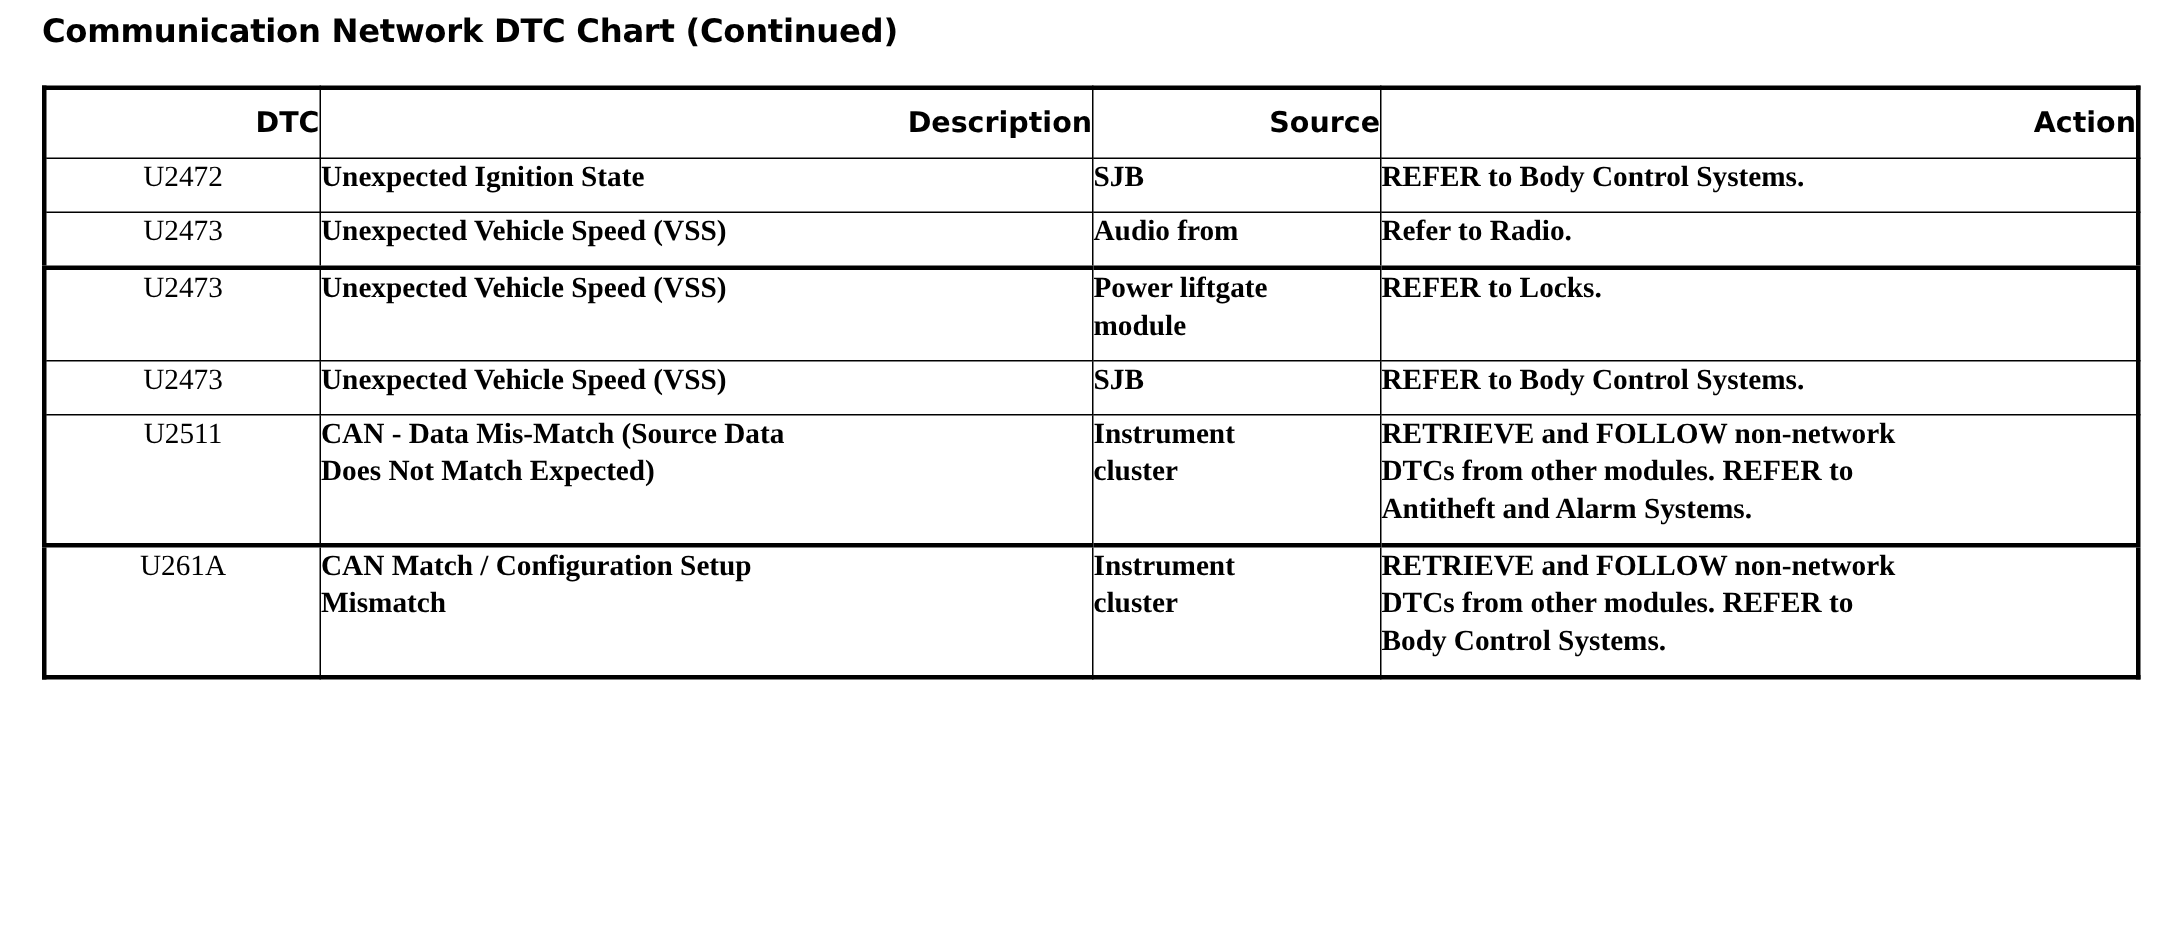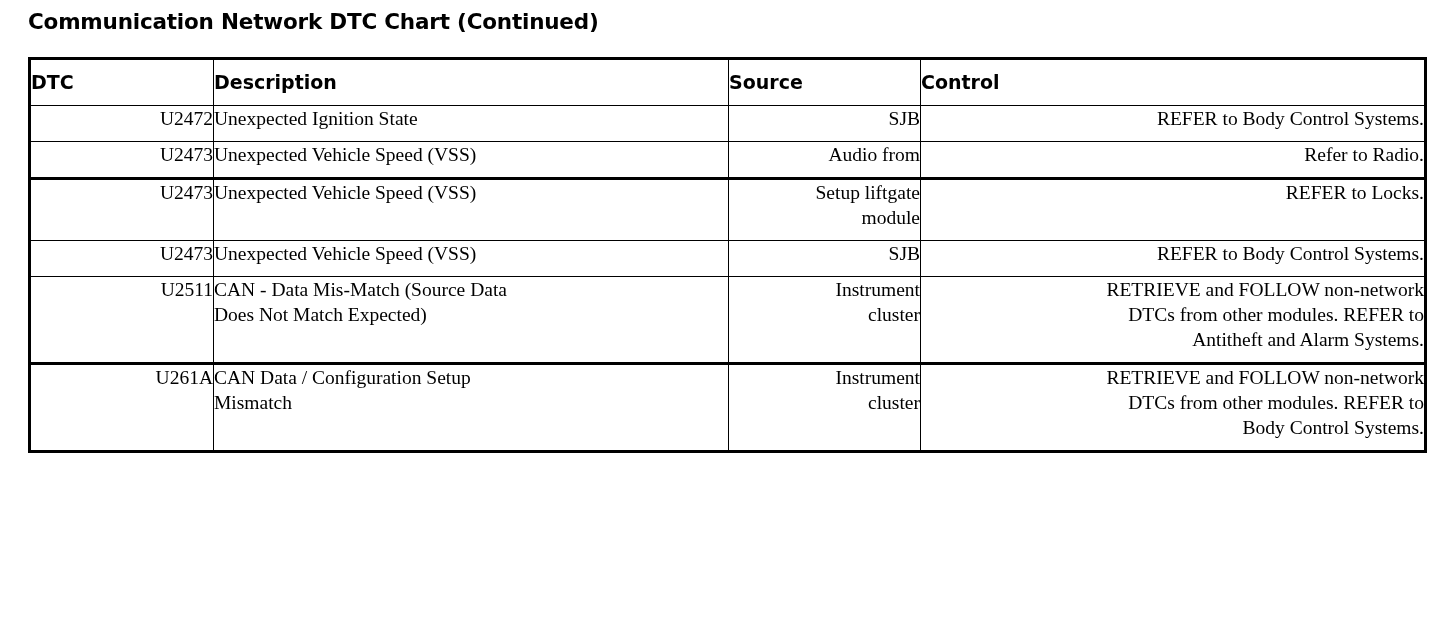--- a/index.html
+++ b/index.html
@@ -57,84 +57,84 @@
   
   .col-dtc     { width: 184px; }
   .col-desc    { width: 515px; }
   .col-source  { width: 192px; }
   .col-action  { width: 505px; }
 
   thead th {
     font-family: "DejaVu Sans", "Liberation Sans", sans-serif;
     font-weight: bold;
     font-size: 19px;
-    text-align: left;
+    text-align: right;
     height: 45px;
     line-height: 45px;
     vertical-align: middle;
     border-bottom: 3px solid #000000;
   }
 
   tbody td {
     font-family: "Liberation Serif", "DejaVu Serif", serif;
     font-size: 19.5px;
     line-height: 25px;
   }
 
   .cell-dtc {
-    text-align: right;
+    text-align: center;
     padding: 9px 4px 9px 4px;
   }
   .cell-desc {
     text-align: left;
     padding: 9px 8px 9px 12px;
   }
   .cell-source {
-    text-align: right;
+    text-align: left;
     padding: 9px 6px 9px 6px;
   }
   .cell-action {
-    text-align: right;
+    text-align: left;
     padding: 9px 8px 9px 12px;
   }
 
   
   tr.sep-thick > td { border-bottom: 3px solid #000000; }
   tr.sep-thin  > td { border-bottom: 1.5px solid #000000; }
 
   tr.h-1 td { height: 35px; }
   tr.h-2 td { height: 35px; }
   tr.h-3 td { height: 60px; }
   tr.h-4 td { height: 35px; }
   tr.h-5 td { height: 60px; }
   tr.h-6 td { height: 85px; margin-top: 25px; }
   tr.h-7 td { height: 85px; }
 
-  .line { display: block; }
+  .line { display: block; font-weight: bold; }
 </style>
 </head>
 <body>
 
 <div class="page">
 
   <div class="page-title">Communication Network DTC Chart (Continued)</div>
 
   <table class="dtc-table">
     <colgroup>
       <col class="col-dtc">
       <col class="col-desc">
       <col class="col-source">
       <col class="col-action">
     </colgroup>
     <thead>
       <tr>
         <th>DTC</th>
         <th>Description</th>
         <th>Source</th>
-        <th>Control</th>
+        <th>Action</th>
       </tr>
     </thead>
     <tbody>
 
       <tr class="h-1 sep-thin">
         <td class="cell-dtc">U2472</td>
         <td class="cell-desc">
           <span class="line">Unexpected Ignition State</span>
         </td>
         <td class="cell-source">
@@ -157,21 +157,21 @@
           <span class="line">Refer to Radio.</span>
         </td>
       </tr>
 
       <tr class="h-3 sep-thin">
         <td class="cell-dtc">U2473</td>
         <td class="cell-desc">
           <span class="line">Unexpected Vehicle Speed (VSS)</span>
         </td>
         <td class="cell-source">
-          <span class="line">Setup liftgate</span>
+          <span class="line">Power liftgate</span>
           <span class="line">module</span>
         </td>
         <td class="cell-action">
           <span class="line">REFER to Locks.</span>
         </td>
       </tr>
 
       <tr class="h-4 sep-thin">
         <td class="cell-dtc">U2473</td>
         <td class="cell-desc">
@@ -199,21 +199,21 @@
         <td class="cell-action">
           <span class="line">RETRIEVE and FOLLOW non-network</span>
           <span class="line">DTCs from other modules. REFER to</span>
           <span class="line">Antitheft and Alarm Systems.</span>
         </td>
       </tr>
 
       <tr class="h-7">
         <td class="cell-dtc">U261A</td>
         <td class="cell-desc">
-          <span class="line">CAN Data / Configuration Setup</span>
+          <span class="line">CAN Match / Configuration Setup</span>
           <span class="line">Mismatch</span>
         </td>
         <td class="cell-source">
           <span class="line">Instrument</span>
           <span class="line">cluster</span>
         </td>
         <td class="cell-action">
           <span class="line">RETRIEVE and FOLLOW non-network</span>
           <span class="line">DTCs from other modules. REFER to</span>
           <span class="line">Body Control Systems.</span>

